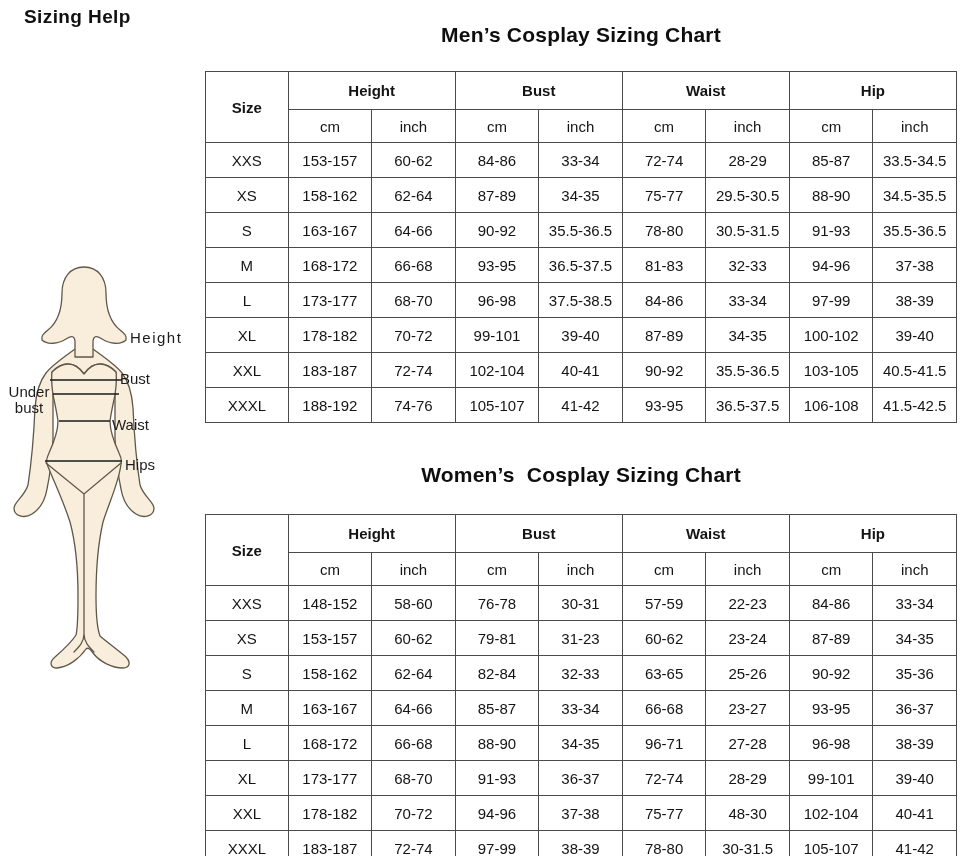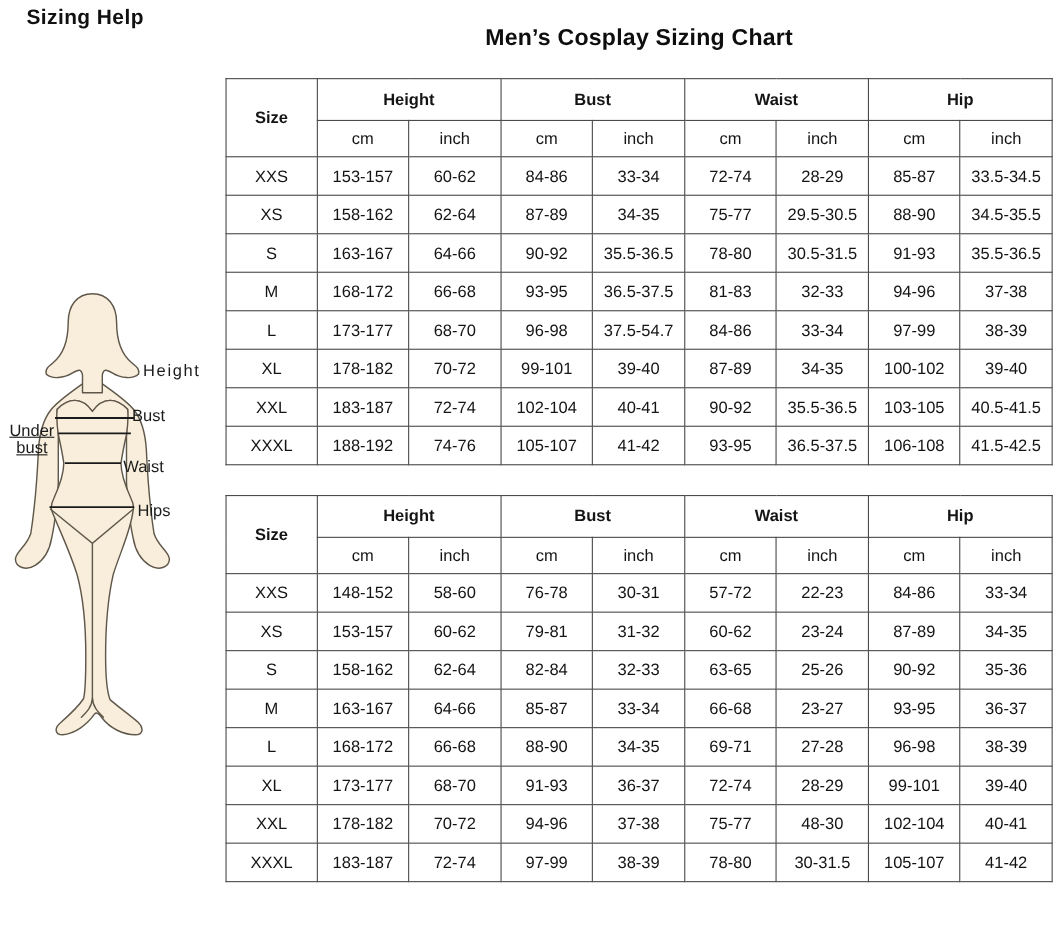--- a/index.html
+++ b/index.html
@@ -34,21 +34,21 @@
   .size-table td.size-col{font-weight:400;}
   col.c-size{width:11%;}
 
   .figure-wrap{position:absolute;left:0;top:230px;width:210px;height:460px;}
   .figure-wrap svg{position:absolute;left:0;top:0;}
   .fig-label{
     position:absolute;font-size:15px;color:#1c1c1c;line-height:16px;
   }
   #label-height{left:130px;top:100px;letter-spacing:1.5px;}
   #label-bust{left:120px;top:141px;}
-  #label-underbust{left:4px;top:154px;width:50px;text-align:center;text-decoration:underline;}
+  #label-underbust{left:4px;top:154px;width:50px;text-align:center;}
   #label-waist{left:112px;top:187px;}
   #label-hips{left:125px;top:227px;text-align:center;}
 </style>
 </head>
 <body>
 
 <div class="page-title">Sizing Help</div>
 
 <div class="figure-wrap">
   <svg width="210" height="460" viewBox="0 0 210 460">
@@ -171,21 +171,21 @@
           <td>81-83</td>
           <td>32-33</td>
           <td>94-96</td>
           <td>37-38</td>
         </tr>
         <tr>
           <td class="size-col">L</td>
           <td>173-177</td>
           <td>68-70</td>
           <td>96-98</td>
-          <td>37.5-54.7</td>
+          <td>37.5-38.5</td>
           <td>84-86</td>
           <td>33-34</td>
           <td>97-99</td>
           <td>38-39</td>
         </tr>
         <tr>
           <td class="size-col">XL</td>
           <td>178-182</td>
           <td>70-72</td>
           <td>99-101</td>
@@ -213,20 +213,21 @@
           <td>105-107</td>
           <td>41-42</td>
           <td>93-95</td>
           <td>36.5-37.5</td>
           <td>106-108</td>
           <td>41.5-42.5</td>
         </tr>
       </tbody>
   </table>
 
+  <h2 class="chart-title" id="women-title">Women’s  Cosplay Sizing Chart</h2>
 
   <table class="size-table" id="women-table">
     <colgroup>
         <col class="c-size">
         <col span="8">
       </colgroup>
     <thead>
       <tr>
         <th rowspan="2" class="group">Size</th>
         <th colspan="2" class="group">Height</th>
@@ -245,31 +246,31 @@
         <th class="unit">inch</th>
       </tr>
     </thead>
     <tbody>
         <tr>
           <td class="size-col">XXS</td>
           <td>148-152</td>
           <td>58-60</td>
           <td>76-78</td>
           <td>30-31</td>
-          <td>57-72</td>
+          <td>57-59</td>
           <td>22-23</td>
           <td>84-86</td>
           <td>33-34</td>
         </tr>
         <tr>
           <td class="size-col">XS</td>
           <td>153-157</td>
           <td>60-62</td>
           <td>79-81</td>
-          <td>31-32</td>
+          <td>31-23</td>
           <td>60-62</td>
           <td>23-24</td>
           <td>87-89</td>
           <td>34-35</td>
         </tr>
         <tr>
           <td class="size-col">S</td>
           <td>158-162</td>
           <td>62-64</td>
           <td>82-84</td>
@@ -289,21 +290,21 @@
           <td>23-27</td>
           <td>93-95</td>
           <td>36-37</td>
         </tr>
         <tr>
           <td class="size-col">L</td>
           <td>168-172</td>
           <td>66-68</td>
           <td>88-90</td>
           <td>34-35</td>
-          <td>69-71</td>
+          <td>96-71</td>
           <td>27-28</td>
           <td>96-98</td>
           <td>38-39</td>
         </tr>
         <tr>
           <td class="size-col">XL</td>
           <td>173-177</td>
           <td>68-70</td>
           <td>91-93</td>
           <td>36-37</td>

